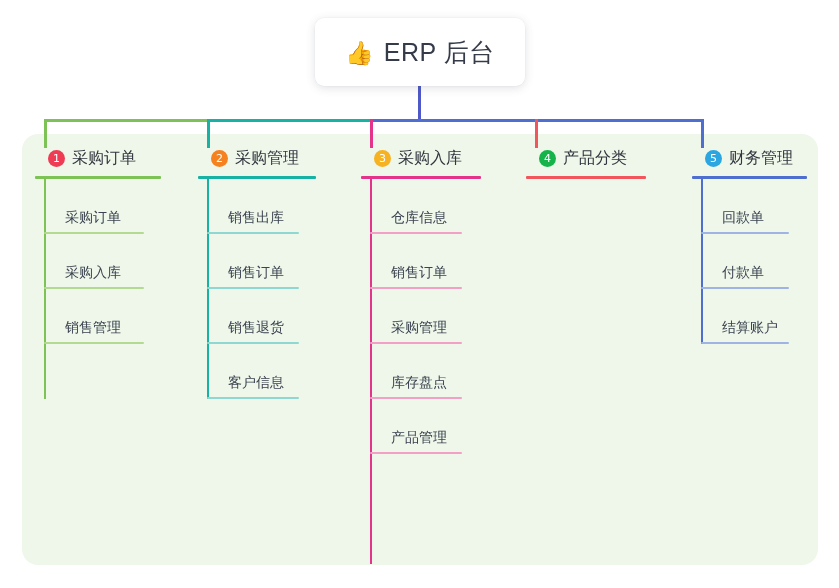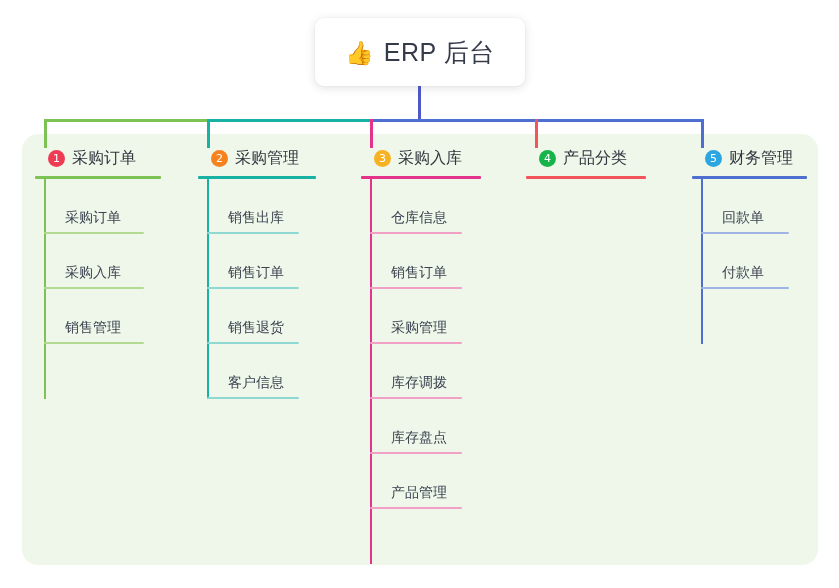--- a/index.html
+++ b/index.html
@@ -219,24 +219,20 @@
           </div>
           <div class="item">
             <span class="item-label">销售订单</span>
             <div class="item-rule" style="width: 92px; background: rgb(242, 160, 198);"></div>
           </div>
           <div class="item">
             <span class="item-label">采购管理</span>
             <div class="item-rule" style="width: 92px; background: rgb(242, 160, 198);"></div>
           </div>
           <div class="item">
-            <span class="item-label">库存调拨</span>
-            <div class="item-rule" style="width: 92px; background: rgb(242, 160, 198);"></div>
-          </div>
-          <div class="item">
             <span class="item-label">库存盘点</span>
             <div class="item-rule" style="width: 92px; background: rgb(242, 160, 198);"></div>
           </div>
           <div class="item">
             <span class="item-label">产品管理</span>
             <div class="item-rule" style="width: 92px; background: rgb(242, 160, 198);"></div>
           </div>
         </div>
       </div>
       <div class="col" style="left: 526px;">
@@ -255,17 +251,21 @@
         <div class="col-body">
           <div class="spine" style="background: rgb(79, 111, 208); height: 165px;"></div>
           <div class="item">
             <span class="item-label">回款单</span>
             <div class="item-rule" style="width: 88px; background: rgb(159, 179, 229);"></div>
           </div>
           <div class="item">
             <span class="item-label">付款单</span>
             <div class="item-rule" style="width: 88px; background: rgb(159, 179, 229);"></div>
           </div>
+          <div class="item">
+            <span class="item-label">结算账户</span>
+            <div class="item-rule" style="width: 88px; background: rgb(159, 179, 229);"></div>
+          </div>
         </div>
       </div>
     </div>
 
 </div>
 
 </body></html>

